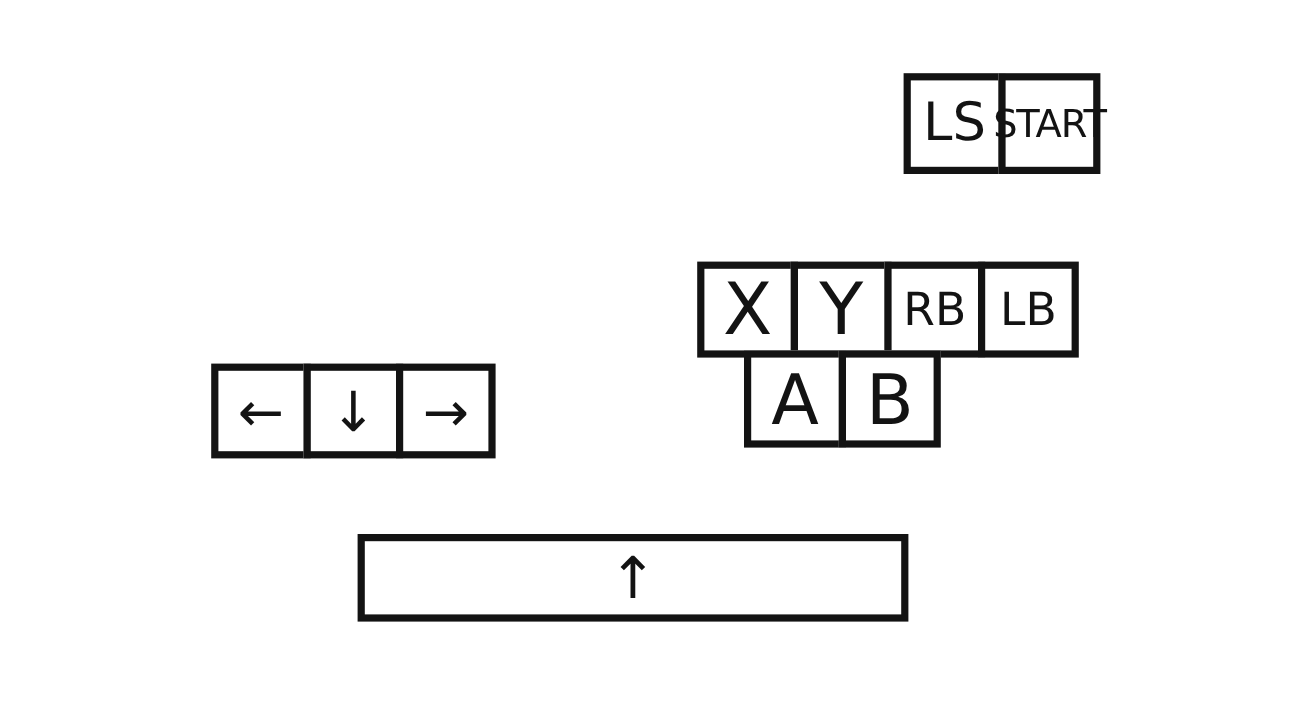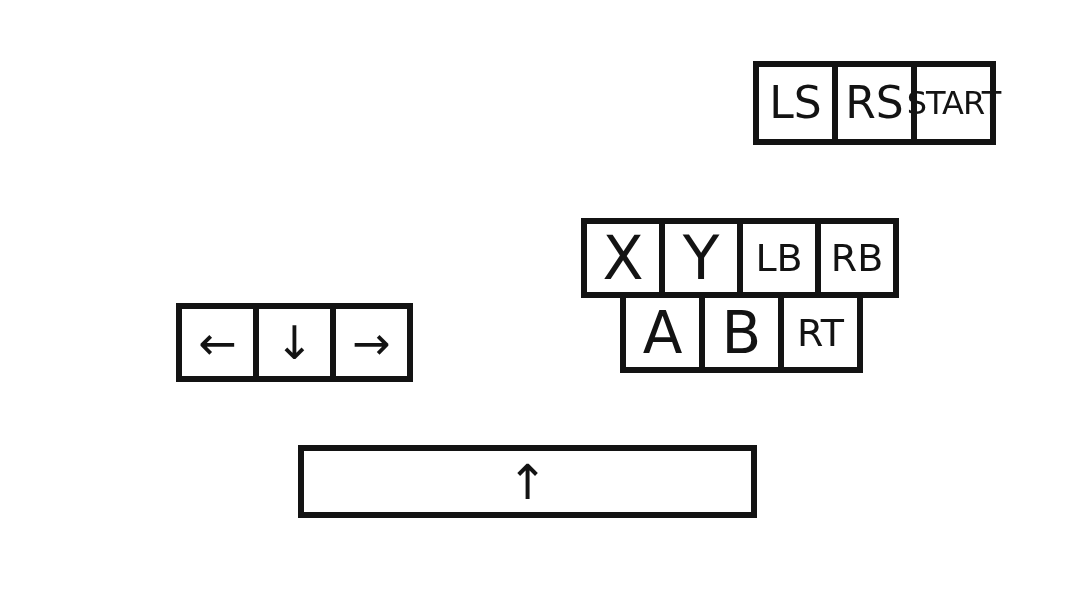--- a/index.html
+++ b/index.html
@@ -71,51 +71,45 @@
 </head>
 <body>
 
 <div class="stage">
 
   <div class="key-row" id="row-system">
     <div class="key">
       <span class="key-label">LS</span>
     </div>
     <div class="key">
-      <span class="key-label">RS</span>
-    </div>
-    <div class="key">
       <span class="key-label small">START</span>
     </div>
   </div>
 
   <div class="key-row" id="row-face-top">
     <div class="key">
       <span class="key-label">X</span>
     </div>
     <div class="key">
       <span class="key-label">Y</span>
     </div>
     <div class="key">
-      <span class="key-label small">LB</span>
+      <span class="key-label small">RB</span>
     </div>
     <div class="key">
-      <span class="key-label small">RB</span>
+      <span class="key-label small">LB</span>
     </div>
   </div>
 
   <div class="key-row" id="row-face-bottom">
     <div class="key">
       <span class="key-label">A</span>
     </div>
     <div class="key">
       <span class="key-label">B</span>
-    </div>
-    <div class="key">
-      <span class="key-label small">RT</span>
     </div>
   </div>
 
   <div class="key-row" id="row-dpad">
     <div class="key">
       <span class="key-label">←</span>
     </div>
     <div class="key">
       <span class="key-label">↓</span>
     </div>

